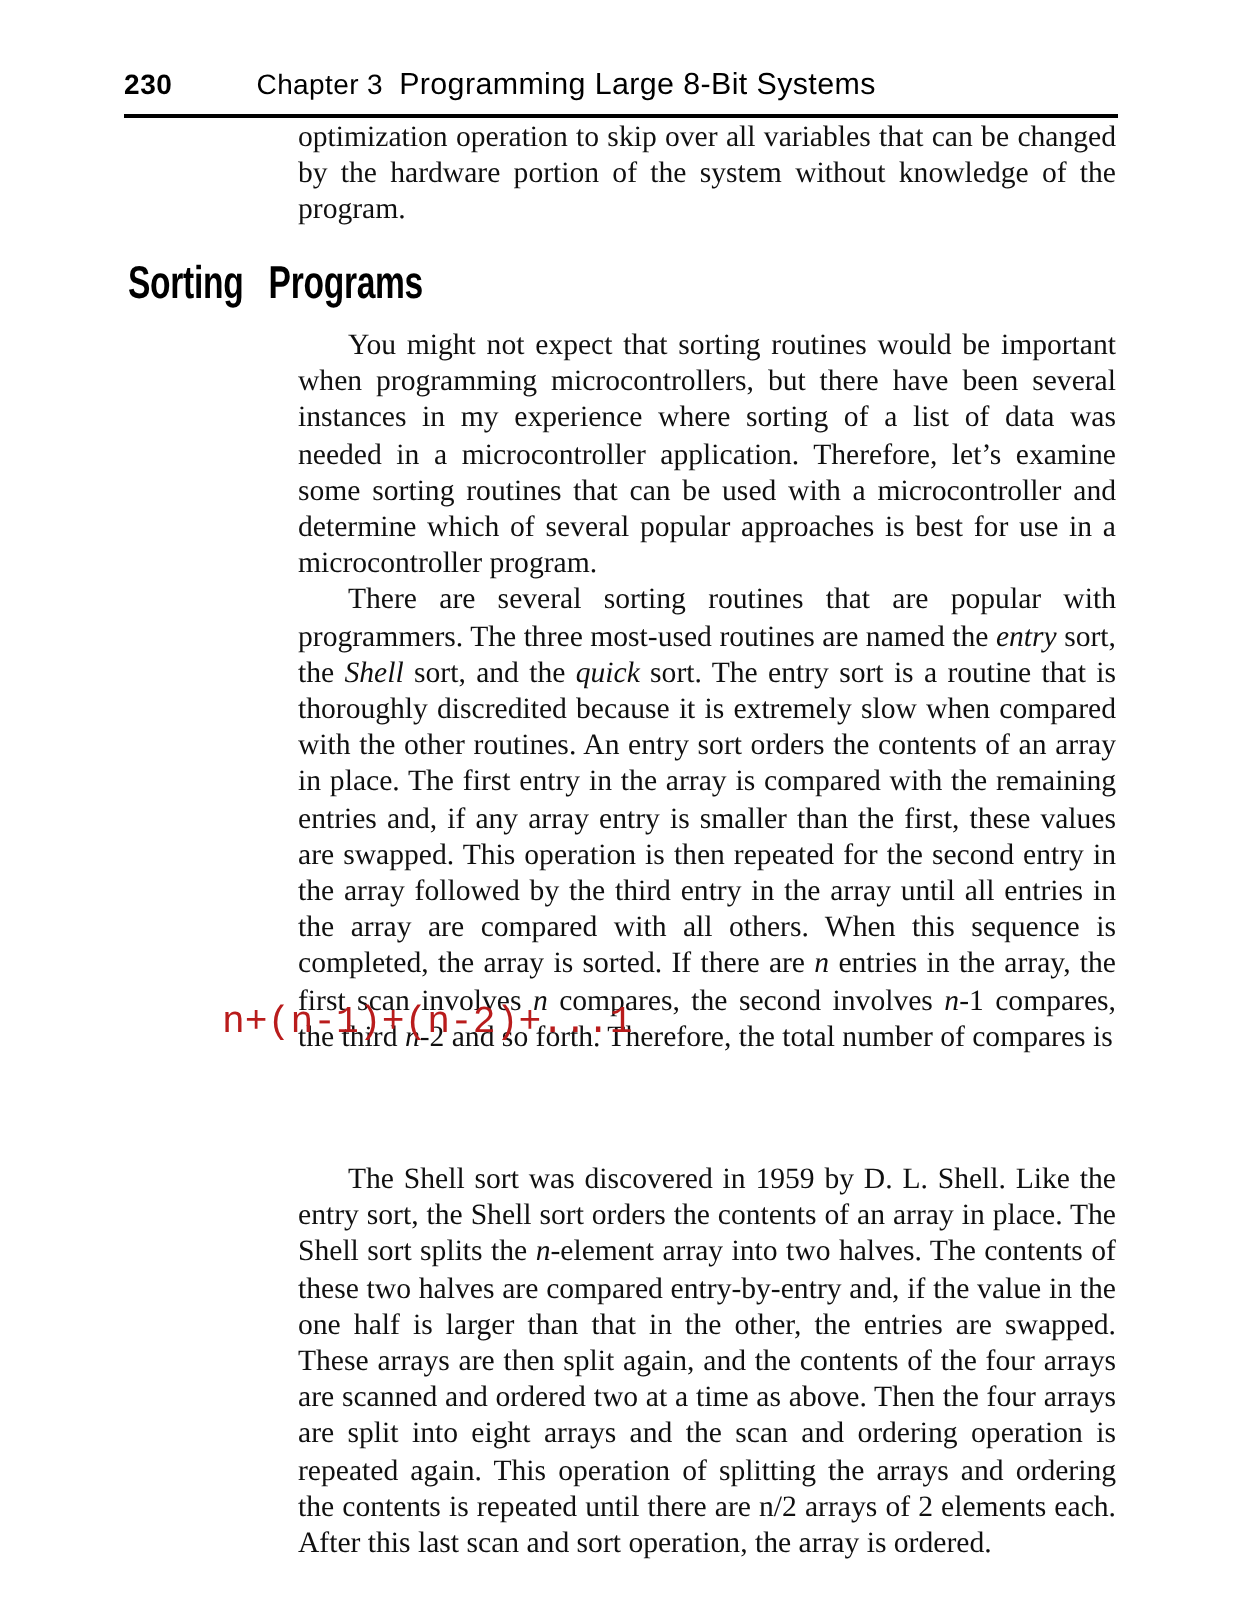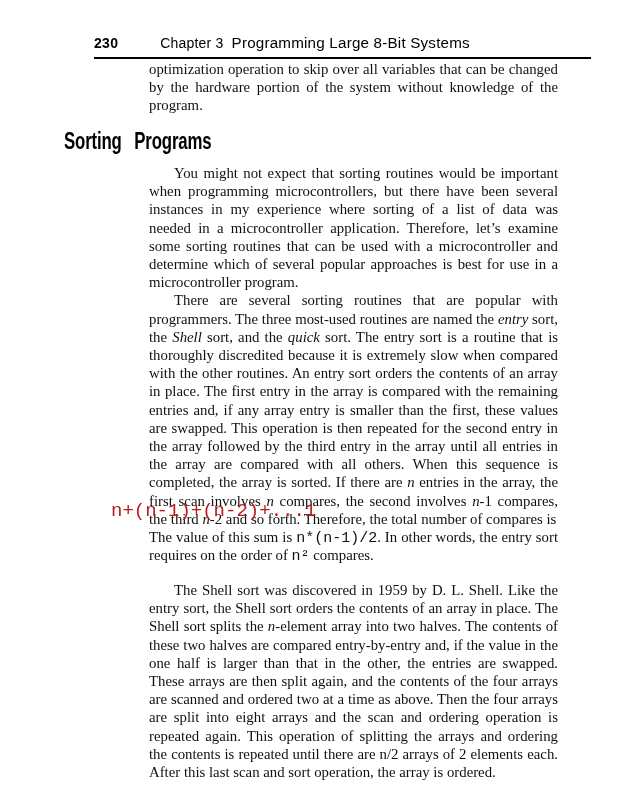--- a/index.html
+++ b/index.html
@@ -12,21 +12,20 @@
     font-family:"Liberation Serif", serif; color:#101010;
   }
 
   
   .running-head {
     position:absolute; left:62px; top:34px; width:497px;
     display:flex; align-items:baseline;
     font-family:"Liberation Sans", sans-serif; color:#000;
     border-bottom:2px solid #000; padding-bottom:6px;
     white-space:nowrap;
-    margin-left:32px;
   }
   .folio { font-weight:bold; font-size:14px; letter-spacing:0.3px; }
   .chapter { font-size:14px; margin-left:42px; letter-spacing:0.2px; }
   .head-title { font-weight:normal; font-size:15.2px; margin-left:8px; letter-spacing:0.2px; }
 
   
   .section-heading {
     position:absolute; left:64px; top:128px;
     font-family:"Liberation Sans", sans-serif;
     font-weight:bold; font-size:23px; line-height:1.15;
@@ -77,17 +76,16 @@
 
   <h1 class="section-heading">Sorting Programs</h1>
 
   <div class="body group1">
     <p class="indent"><span>You might not expect that sorting routines would be important when programming microcontrollers, but there have been several instances in my experience where sorting of a list of data was needed in a microcontroller application. Therefore, let’s examine some sorting routines that can be used with a microcontroller and determine which of several popular approaches is best for use in a microcontroller program.</span></p>
     <p class="indent"><span>There are several sorting routines that are popular with programmers. The three most-used routines are named the </span><i>entry</i><span> sort, the </span><i>Shell</i><span> sort, and the </span><i>quick</i><span> sort. The entry sort is a routine that is thoroughly discredited because it is extremely slow when compared with the other routines. An entry sort orders the contents of an array in place. The first entry in the array is compared with the remaining entries and, if any array entry is smaller than the first, these values are swapped. This operation is then repeated for the second entry in the array followed by the third entry in the array until all entries in the array are compared with all others. When this sequence is completed, the array is sorted. If there are </span><i>n</i><span> entries in the array, the first scan involves </span><i>n</i><span> compares, the second involves </span><i>n</i><span>-1 compares, the third </span><i>n</i><span>-2 and so forth. Therefore, the total number of compares is</span></p>
   </div>
 
   <div class="equation">n+(n-1)+(n-2)+...1</div>
 
-  <p class="body para4"><span>The value of this sum is </span><code>n*(n-1)/2</code><span>. In other words, the entry sort requires on the order of </span><code>n²</code><span> compares.</span></p>
 
   <p class="body para5 indent"><span>The Shell sort was discovered in 1959 by D. L. Shell. Like the entry sort, the Shell sort orders the contents of an array in place. The Shell sort splits the </span><i>n</i><span>-element array into two halves. The contents of these two halves are compared entry-by-entry and, if the value in the one half is larger than that in the other, the entries are swapped. These arrays are then split again, and the contents of the four arrays are scanned and ordered two at a time as above. Then the four arrays are split into eight arrays and the scan and ordering operation is repeated again. This operation of splitting the arrays and ordering the contents is repeated until there are n/2 arrays of 2 elements each. After this last scan and sort operation, the array is ordered.</span></p>
 
 </div>
 
 </body></html>

